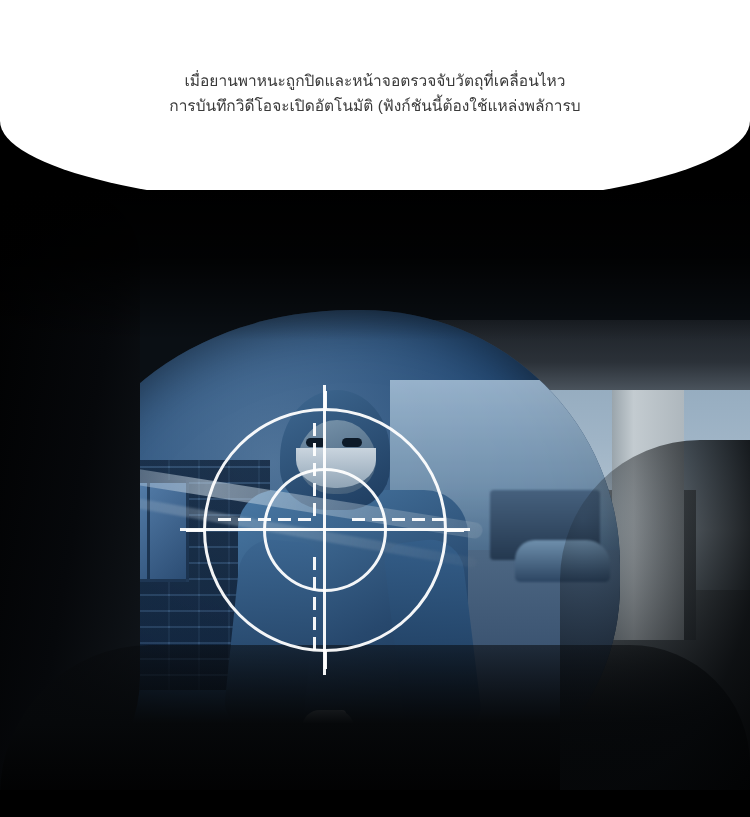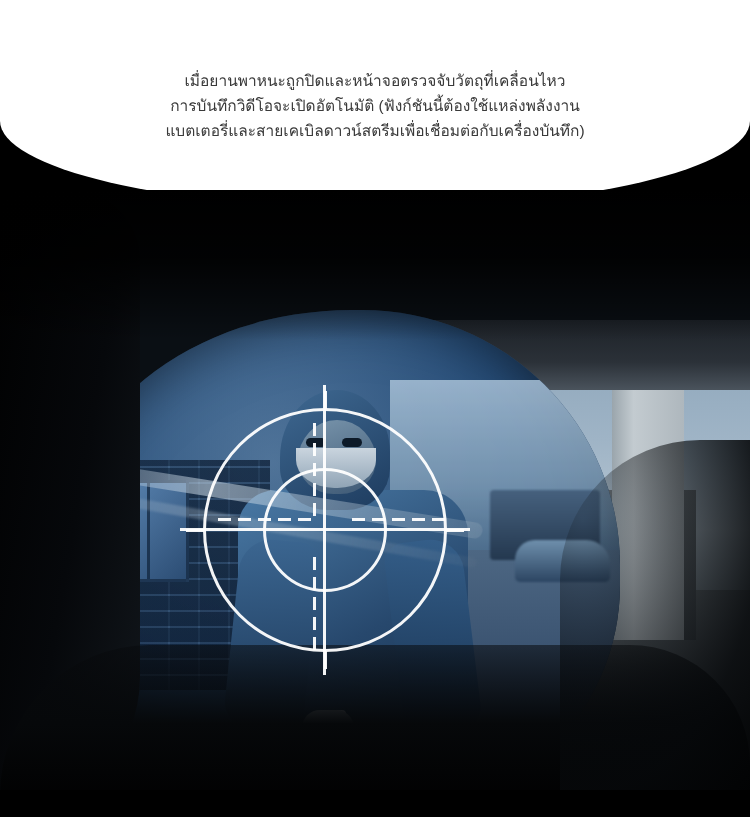--- a/index.html
+++ b/index.html
@@ -348,22 +348,21 @@
   }
 </style>
 </head>
 <body>
 
 <div class="page">
 
   <div class="top-panel">
     <div class="subcopy">
       <div>เมื่อยานพาหนะถูกปิดและหน้าจอตรวจจับวัตถุที่เคลื่อนไหว</div>
-      <div>การบันทึกวิดีโอจะเปิดอัตโนมัติ (ฟังก์ชันนี้ต้องใช้แหล่งพลังงาน</div>
-      <div>แบตเตอรี่และสายเคเบิลดาวน์สตรีมเพื่อเชื่อมต่อกับเครื่องบันทึก)</div>
+      <div>การบันทึกวิดีโอจะเปิดอัตโนมัติ (ฟังก์ชันนี้ต้องใช้แหล่งพลัการบ</div>
     </div>
   </div>
 
   <div class="photo" aria-label="มุมมองกระจกมองหลังรถยนต์ เห็นบุคคลสวมฮู้ดใกล้รถ พร้อมเป้าเล็งตรวจจับการเคลื่อนไหว">
 
     <div class="bg-sky"></div>
     <div class="bg-roof"></div>
     <div class="bg-truck"></div>
     <div class="bg-car"></div>
     <div class="bg-ground"></div>

